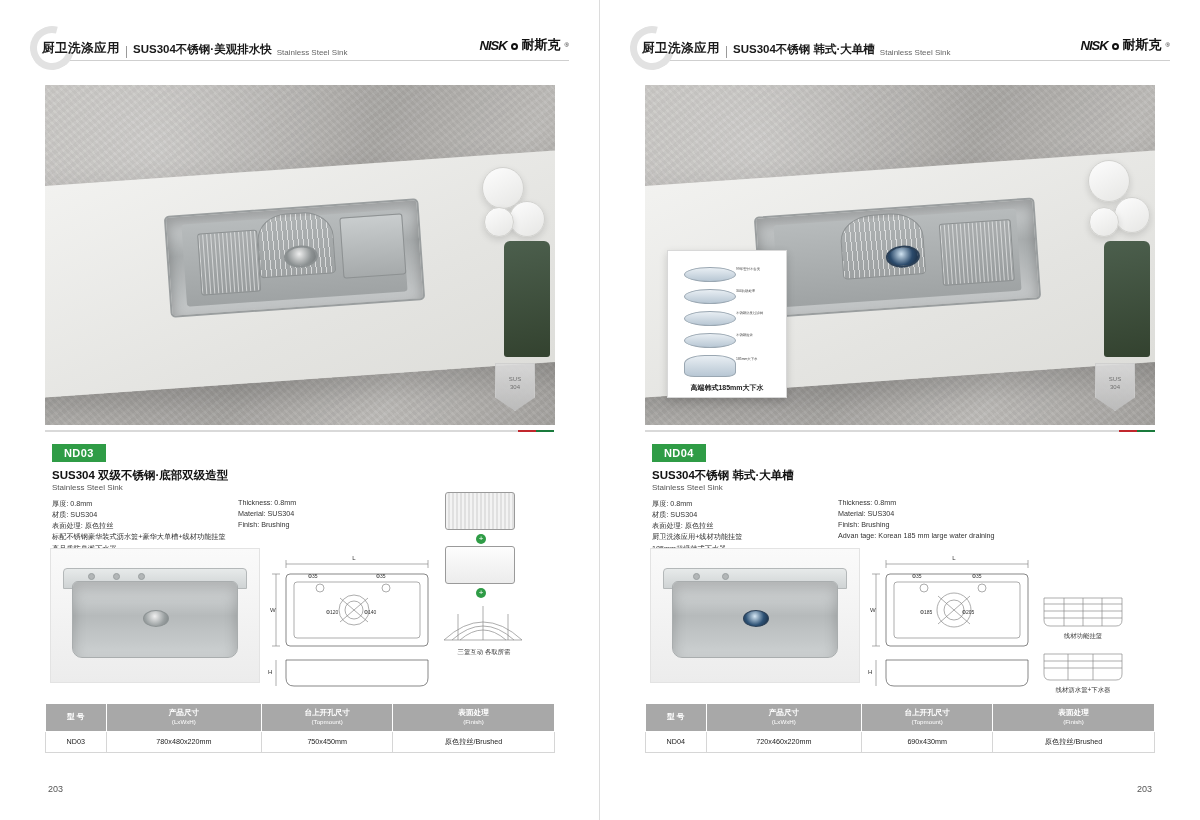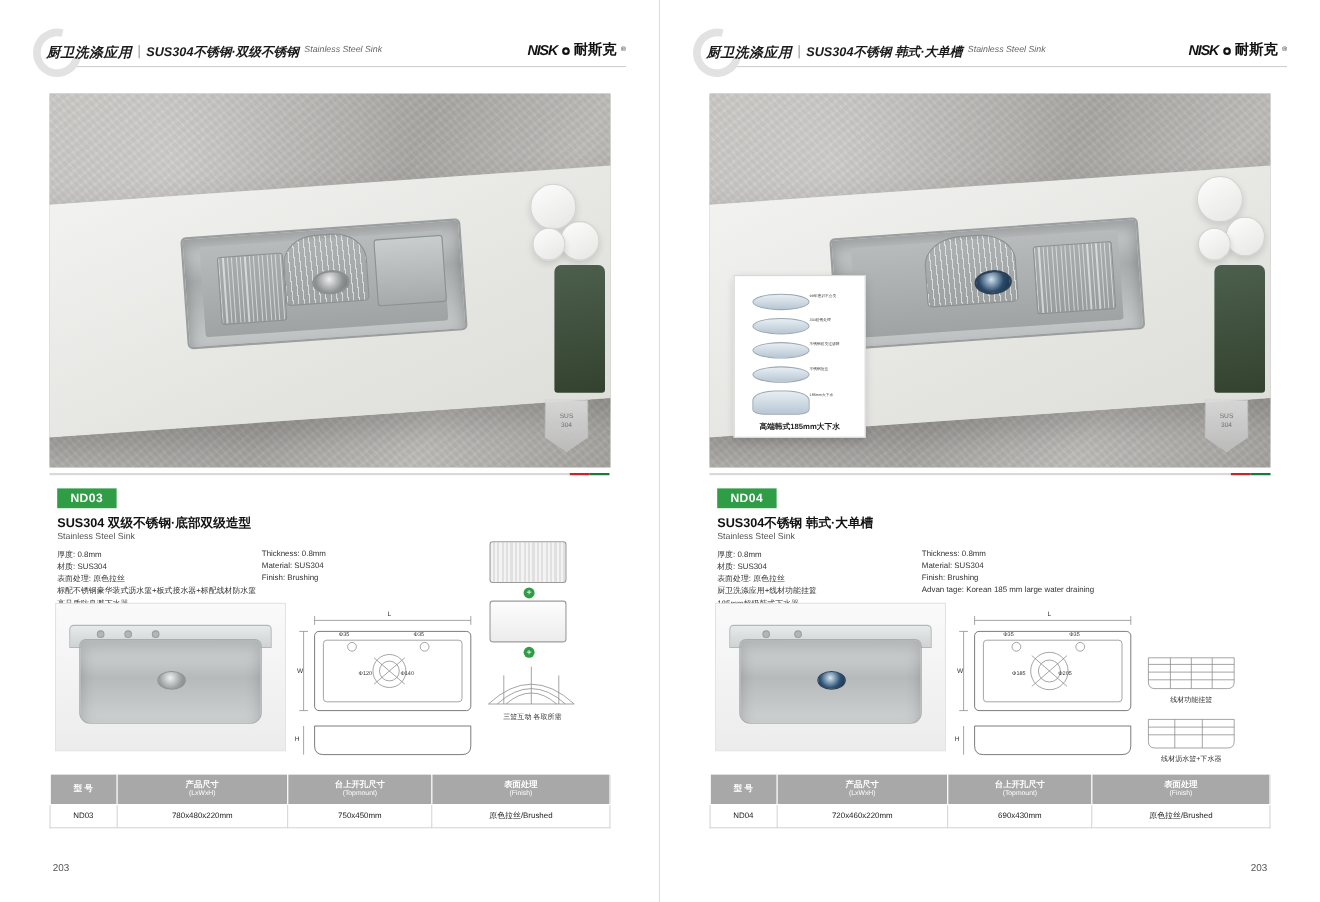--- a/index.html
+++ b/index.html
@@ -34,23 +34,22 @@
     width: 44px; height: 44px;
     border: 7px solid #e2e2e2;
     border-radius: 50%;
     border-right-color: transparent;
     transform: rotate(-30deg);
   }
   .hdr-txt {
     position: absolute;
     left: 12px; top: 10px;
     display: flex;
-    align-items: flex-start;
+    align-items: flex-end;
     white-space: nowrap;
-    font-style: italic;
   }
   .hdr-cn {
     font-size: 12.5px;
     color: #1a1a1a;
     font-weight: bold;
     letter-spacing: .5px;
   }
   .hdr-bar {
     display: inline-block;
     width: 1px; height: 12px;
@@ -412,21 +411,21 @@
 
 <div class="spread">
 
   <div class="page left">
 
     <div class="hdr">
       <div class="hdr-c"></div>
       <div class="hdr-txt">
         <span class="hdr-cn">厨卫洗涤应用</span>
         <span class="hdr-bar"></span>
-        <span class="hdr-sub">SUS304不锈钢·双级不锈钢</span>
+        <span class="hdr-sub">SUS304不锈钢·美观排水快</span>
         <span class="hdr-en">Stainless Steel Sink</span>
       </div>
       <div class="hdr-rule"></div>
       <div class="logo">
         <span class="logo-mark">NISK</span>
         <span class="logo-dot"></span>
         <span class="logo-cn">耐斯克</span>
         <span class="logo-r">®</span>
       </div>
     </div>
@@ -457,21 +456,21 @@
     </div>
 
     <div class="model-tag">ND03</div>
     <div class="prod-title">SUS304 双级不锈钢·底部双级造型</div>
     <div class="prod-sub">Stainless Steel Sink</div>
 
     <div class="spec-cn">
       <div>厚度: 0.8mm</div>
       <div>材质: SUS304</div>
       <div>表面处理: 原色拉丝</div>
-      <div>标配不锈钢豪华装式沥水篮+板式接水器+标配线材防水篮</div>
+      <div>标配不锈钢豪华装式沥水篮+豪华大单槽+线材功能挂篮</div>
       <div>高品质防臭溅下水器</div>
     </div>
     <div class="spec-en">
       <div>Thickness: 0.8mm</div>
       <div>Material: SUS304</div>
       <div>Finish: Brushing</div>
     </div>
 
     <div class="photo-sm">
       <div class="deck"></div>

